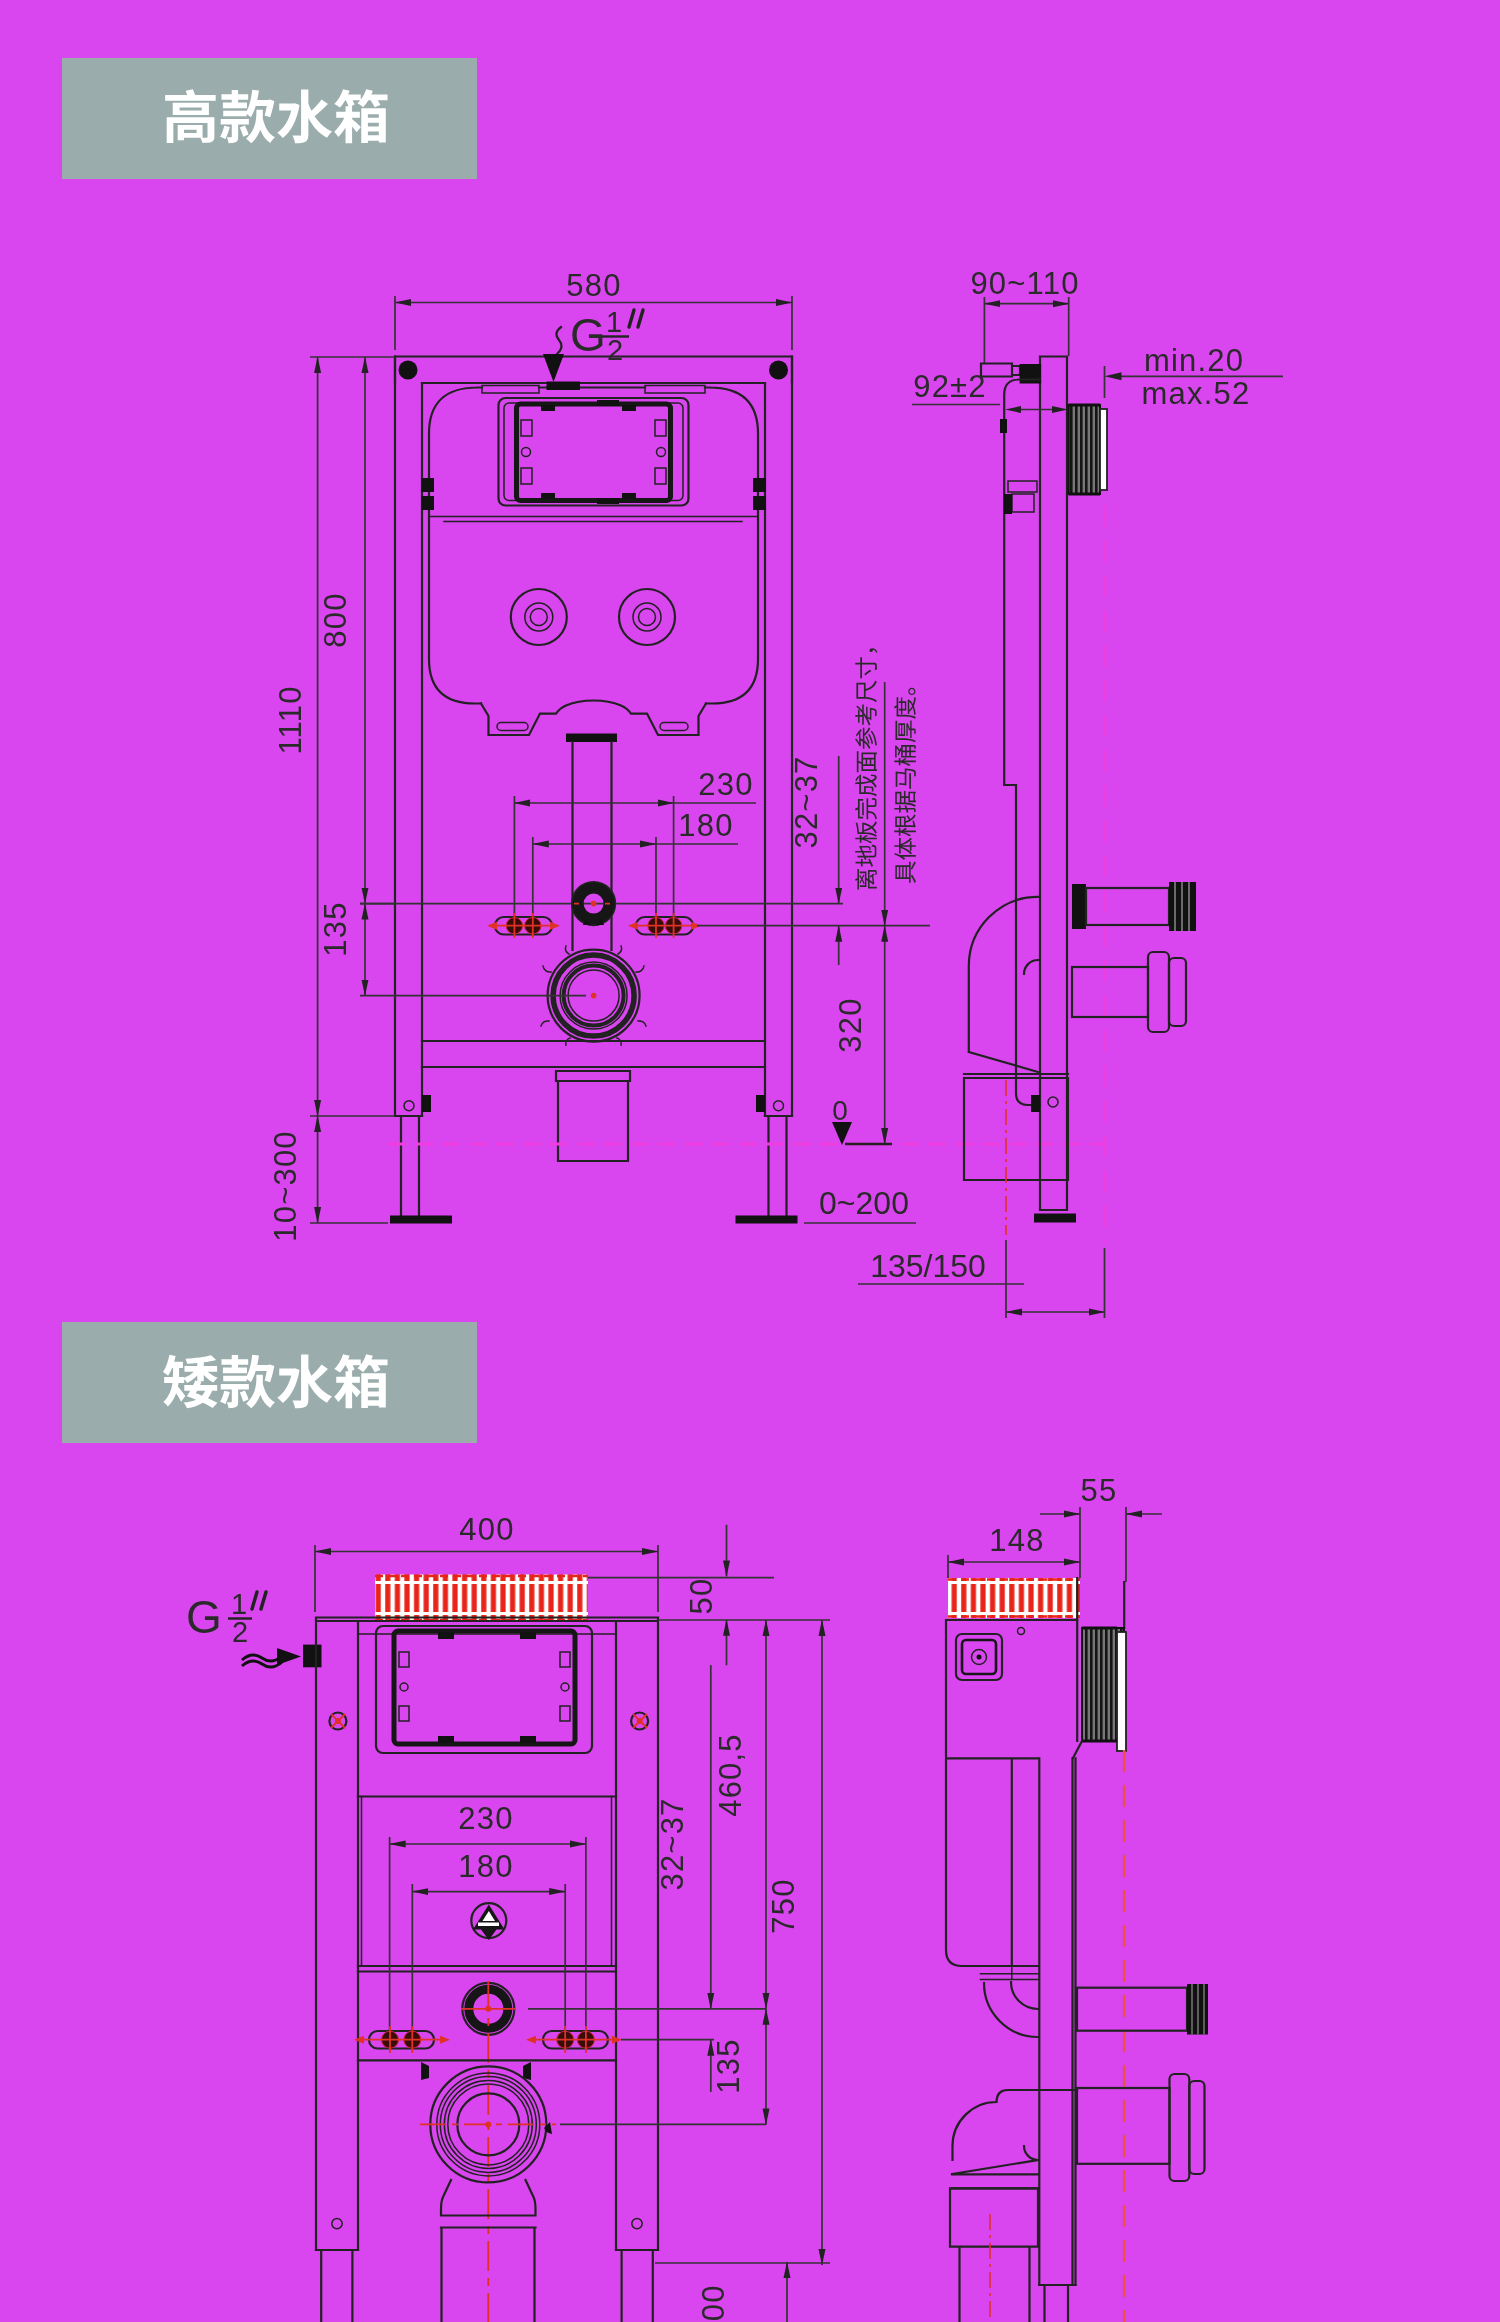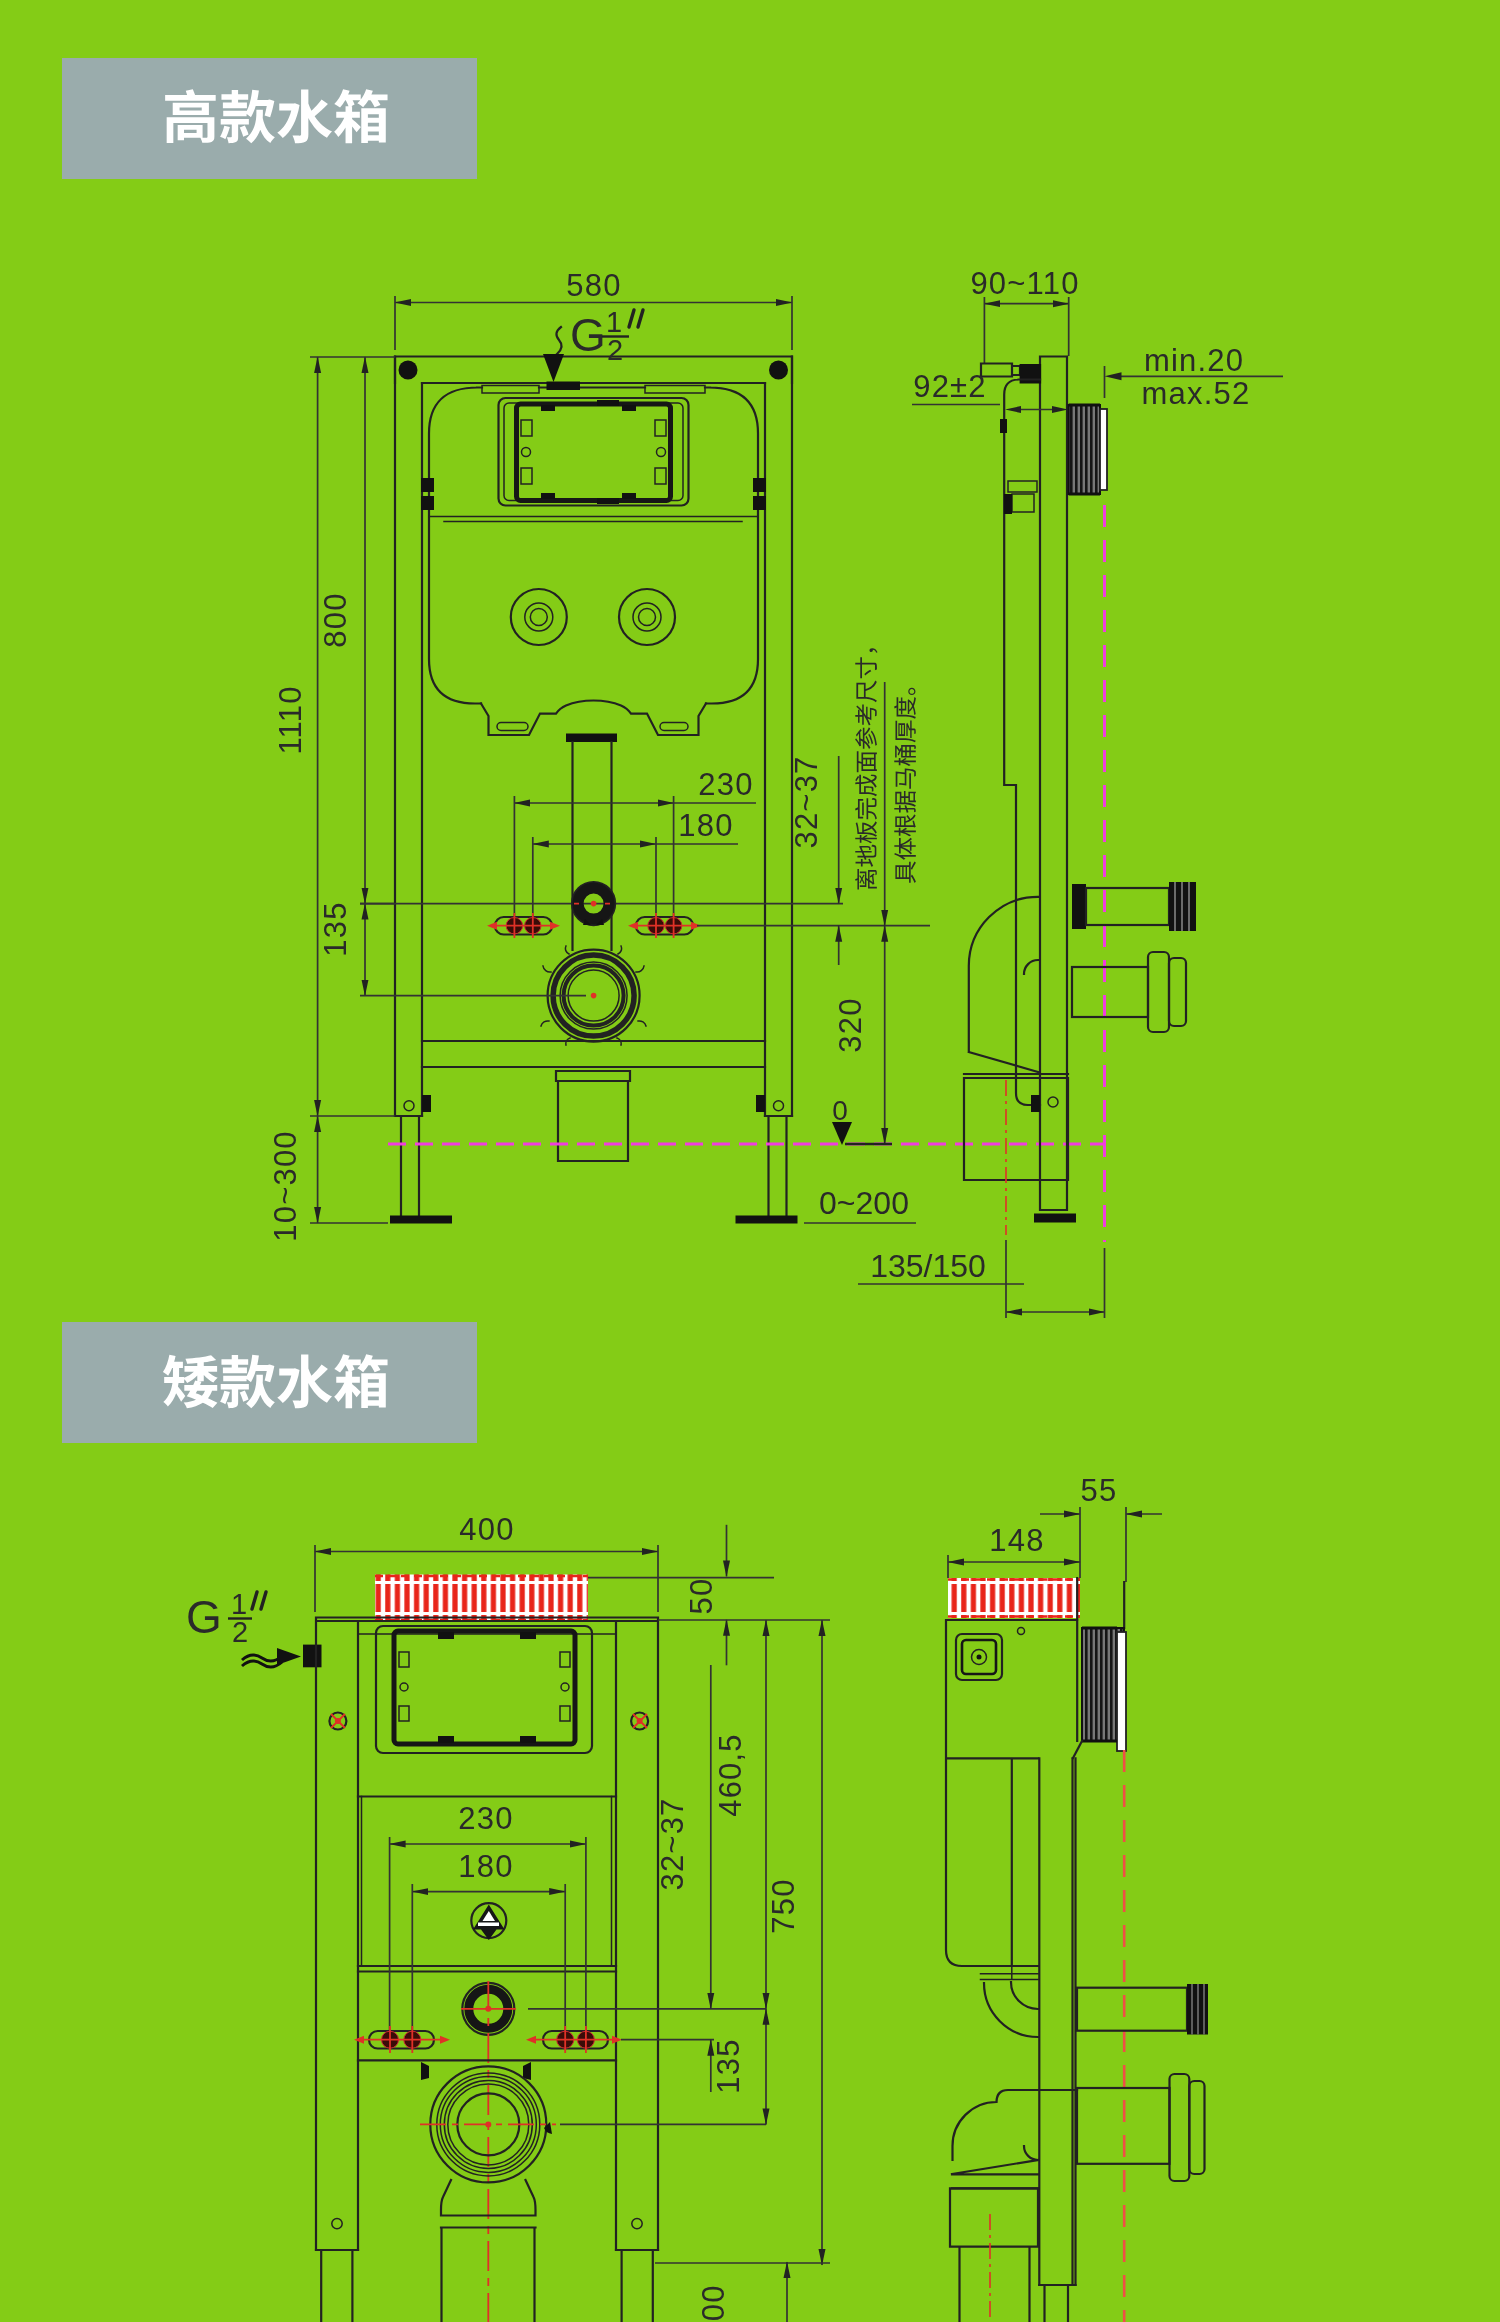--- a/index.html
+++ b/index.html
@@ -1,16 +1,16 @@
 <!DOCTYPE html>
 <html><head>
 <meta charset="utf-8">
 <style>
 html,body{margin:0;padding:0;background:#ffffff;}
-#page{width:1500px;height:2322px;position:relative;background:#84cc16;font-family:"Liberation Sans",sans-serif;}
+#page{width:1500px;height:2322px;position:relative;background:#d946ef;font-family:"Liberation Sans",sans-serif;}
 svg{position:absolute;top:0;left:0;}
 text{font-family:"Liberation Sans",sans-serif;fill:#2a2a2a;}
 .t30{font-size:31px;letter-spacing:1.2px;}
 .ln{stroke:#222;stroke-width:2.2;fill:none;stroke-linecap:square;}
 .ln1{stroke:#222;stroke-width:1.5;fill:none;stroke-linecap:square;}
 .ln3{stroke:#111;stroke-width:3;fill:none;}
 .dim{stroke:#333;stroke-width:1.7;fill:none;}
 .red{stroke:#e03127;stroke-width:1.8;fill:none;}
 .blk{fill:#111;stroke:none;}
 </style>

